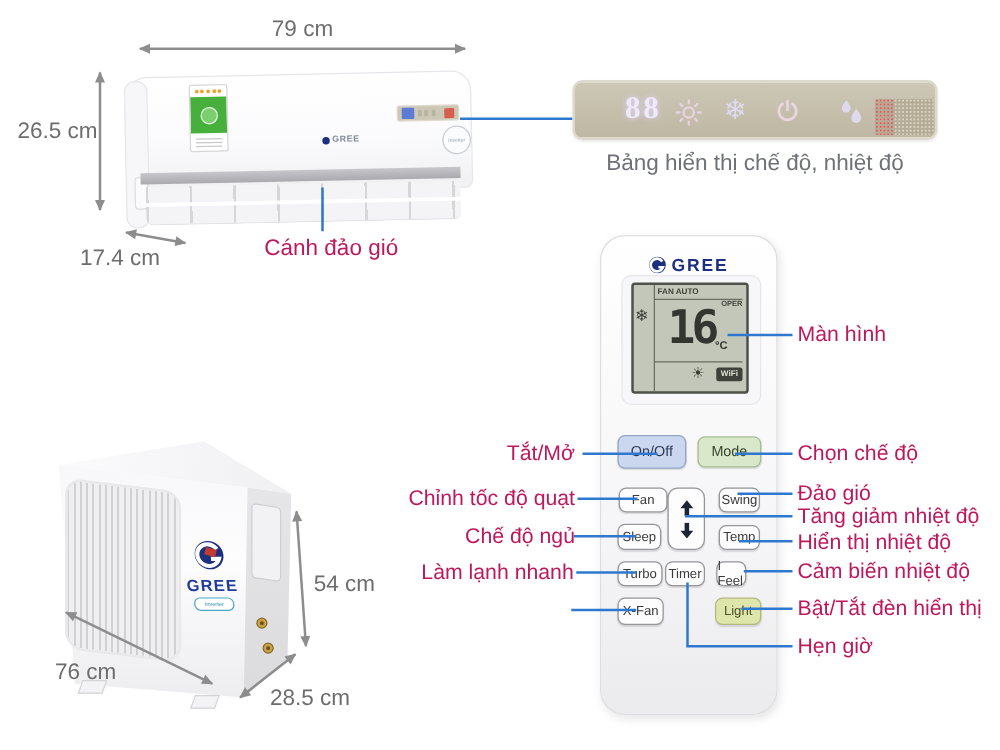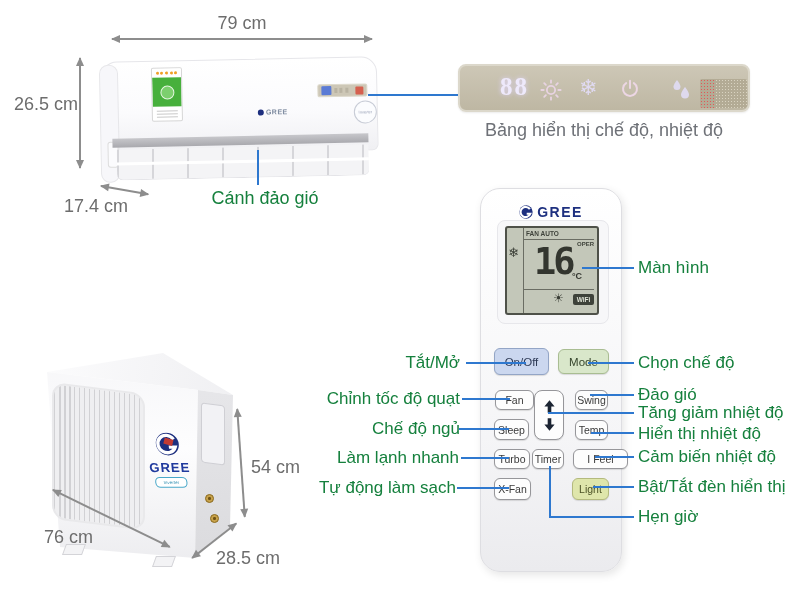--- a/index.html
+++ b/index.html
@@ -1,19 +1,19 @@
 <!DOCTYPE html>
 <html><head>
 <meta charset="utf-8">
 <style>
   html,body{margin:0;padding:0;background:#fff;}
   .canvas{position:relative;width:800px;height:600px;background:#fff;overflow:hidden;
           font-family:"Liberation Sans","DejaVu Sans",sans-serif;}
   .abs{position:absolute;}
-  .txt{position:absolute;white-space:nowrap;color:#15803d;font-size:17px;}
+  .txt{position:absolute;white-space:nowrap;color:#be185d;font-size:17px;}
   .dim{color:#6d6d6d;font-size:18px;}
   
   .cl-h{position:absolute;height:1.6px;background:#2e78cf;}
   .cl-v{position:absolute;width:1.6px;background:#2e78cf;}
   
   .da{position:absolute;height:1.5px;background:#8d8d8d;}
   .da::before,.da::after{content:"";position:absolute;top:-3.2px;border-top:4px solid transparent;border-bottom:4px solid transparent;}
   .da::before{left:-1px;border-right:9px solid #8d8d8d;}
   .da::after{right:-1px;border-left:9px solid #8d8d8d;}
   .dav{position:absolute;width:1.5px;background:#8d8d8d;}
@@ -242,21 +242,21 @@
         </svg>
       <svg width="11" height="13" viewBox="0 0 14 16">
           <path d="M7 16 L0.5 8 H4.7 V0 H9.3 V8 H13.5 Z" fill="#1c2533"></path>
         </svg>
     </div>
     <div class="btn" style="left:94px;top:201px;width:33px;height:20px;">Swing</div>
     <div class="btn" style="left:13px;top:230px;width:35px;height:21px;">Sleep</div>
     <div class="btn" style="left:94px;top:231px;width:33px;height:20px;">Temp</div>
     <div class="btn" style="left:13px;top:260px;width:36px;height:20px;">Turbo</div>
     <div class="btn" style="left:51px;top:260px;width:32px;height:20px;">Timer</div>
-    <div class="btn" style="left:92px;top:260px;width:55px;height:20px;">I Feel</div>
+    <div class="btn" style="left:92px;top:260px;width:24px;height:20px;">I Feel</div>
     <div class="btn" style="left:13px;top:289px;width:37px;height:22px;">X-Fan</div>
     <div class="btn yellow" style="left:91px;top:289px;width:37px;height:22px;">Light</div>
   </div>
 
   <div class="cl-h" style="left:582px;top:267px;width:52px;"></div>
   <div class="cl-h" style="left:466px;top:362px;width:60px;"></div>
   <div class="cl-h" style="left:588px;top:362px;width:46px;"></div>
   <div class="cl-h" style="left:462px;top:398px;width:48px;"></div>
   <div class="cl-h" style="left:590px;top:394px;width:44px;"></div>
   <div class="cl-h" style="left:548px;top:412px;width:86px;"></div>
@@ -266,21 +266,20 @@
   <div class="cl-h" style="left:595px;top:456px;width:39px;"></div>
   <div class="cl-h" style="left:457px;top:487px;width:52px;"></div>
   <div class="cl-h" style="left:593px;top:486px;width:41px;"></div>
   <div class="cl-v" style="left:549px;top:466px;height:51px;"></div>
   <div class="cl-h" style="left:549px;top:516px;width:85px;"></div>
 
   <div class="txt labelL" style="right:340px;top:353px;">Tắt/Mở</div>
   <div class="txt labelL" style="right:340px;top:389px;">Chỉnh tốc độ quạt</div>
   <div class="txt labelL" style="right:340px;top:419px;">Chế độ ngủ</div>
   <div class="txt labelL" style="right:341px;top:448px;">Làm lạnh nhanh</div>
-  <div class="txt labelL" style="right:344px;top:478px;">Tự động làm sạch</div>
 
   <div class="txt" style="left:638px;top:258px;">Màn hình</div>
   <div class="txt" style="left:638px;top:353px;">Chọn chế độ</div>
   <div class="txt" style="left:638px;top:385px;">Đảo gió</div>
   <div class="txt" style="left:638px;top:424px;">Hiển thị nhiệt độ</div>
   <div class="txt" style="left:638px;top:403px;">Tăng giảm nhiệt độ</div>
   <div class="txt" style="left:638px;top:447px;">Cảm biến nhiệt độ</div>
   <div class="txt" style="left:638px;top:477px;text-align:center;">Bật/Tắt đèn hiển thị</div>
   <div class="txt" style="left:638px;top:507px;">Hẹn giờ</div>
 

